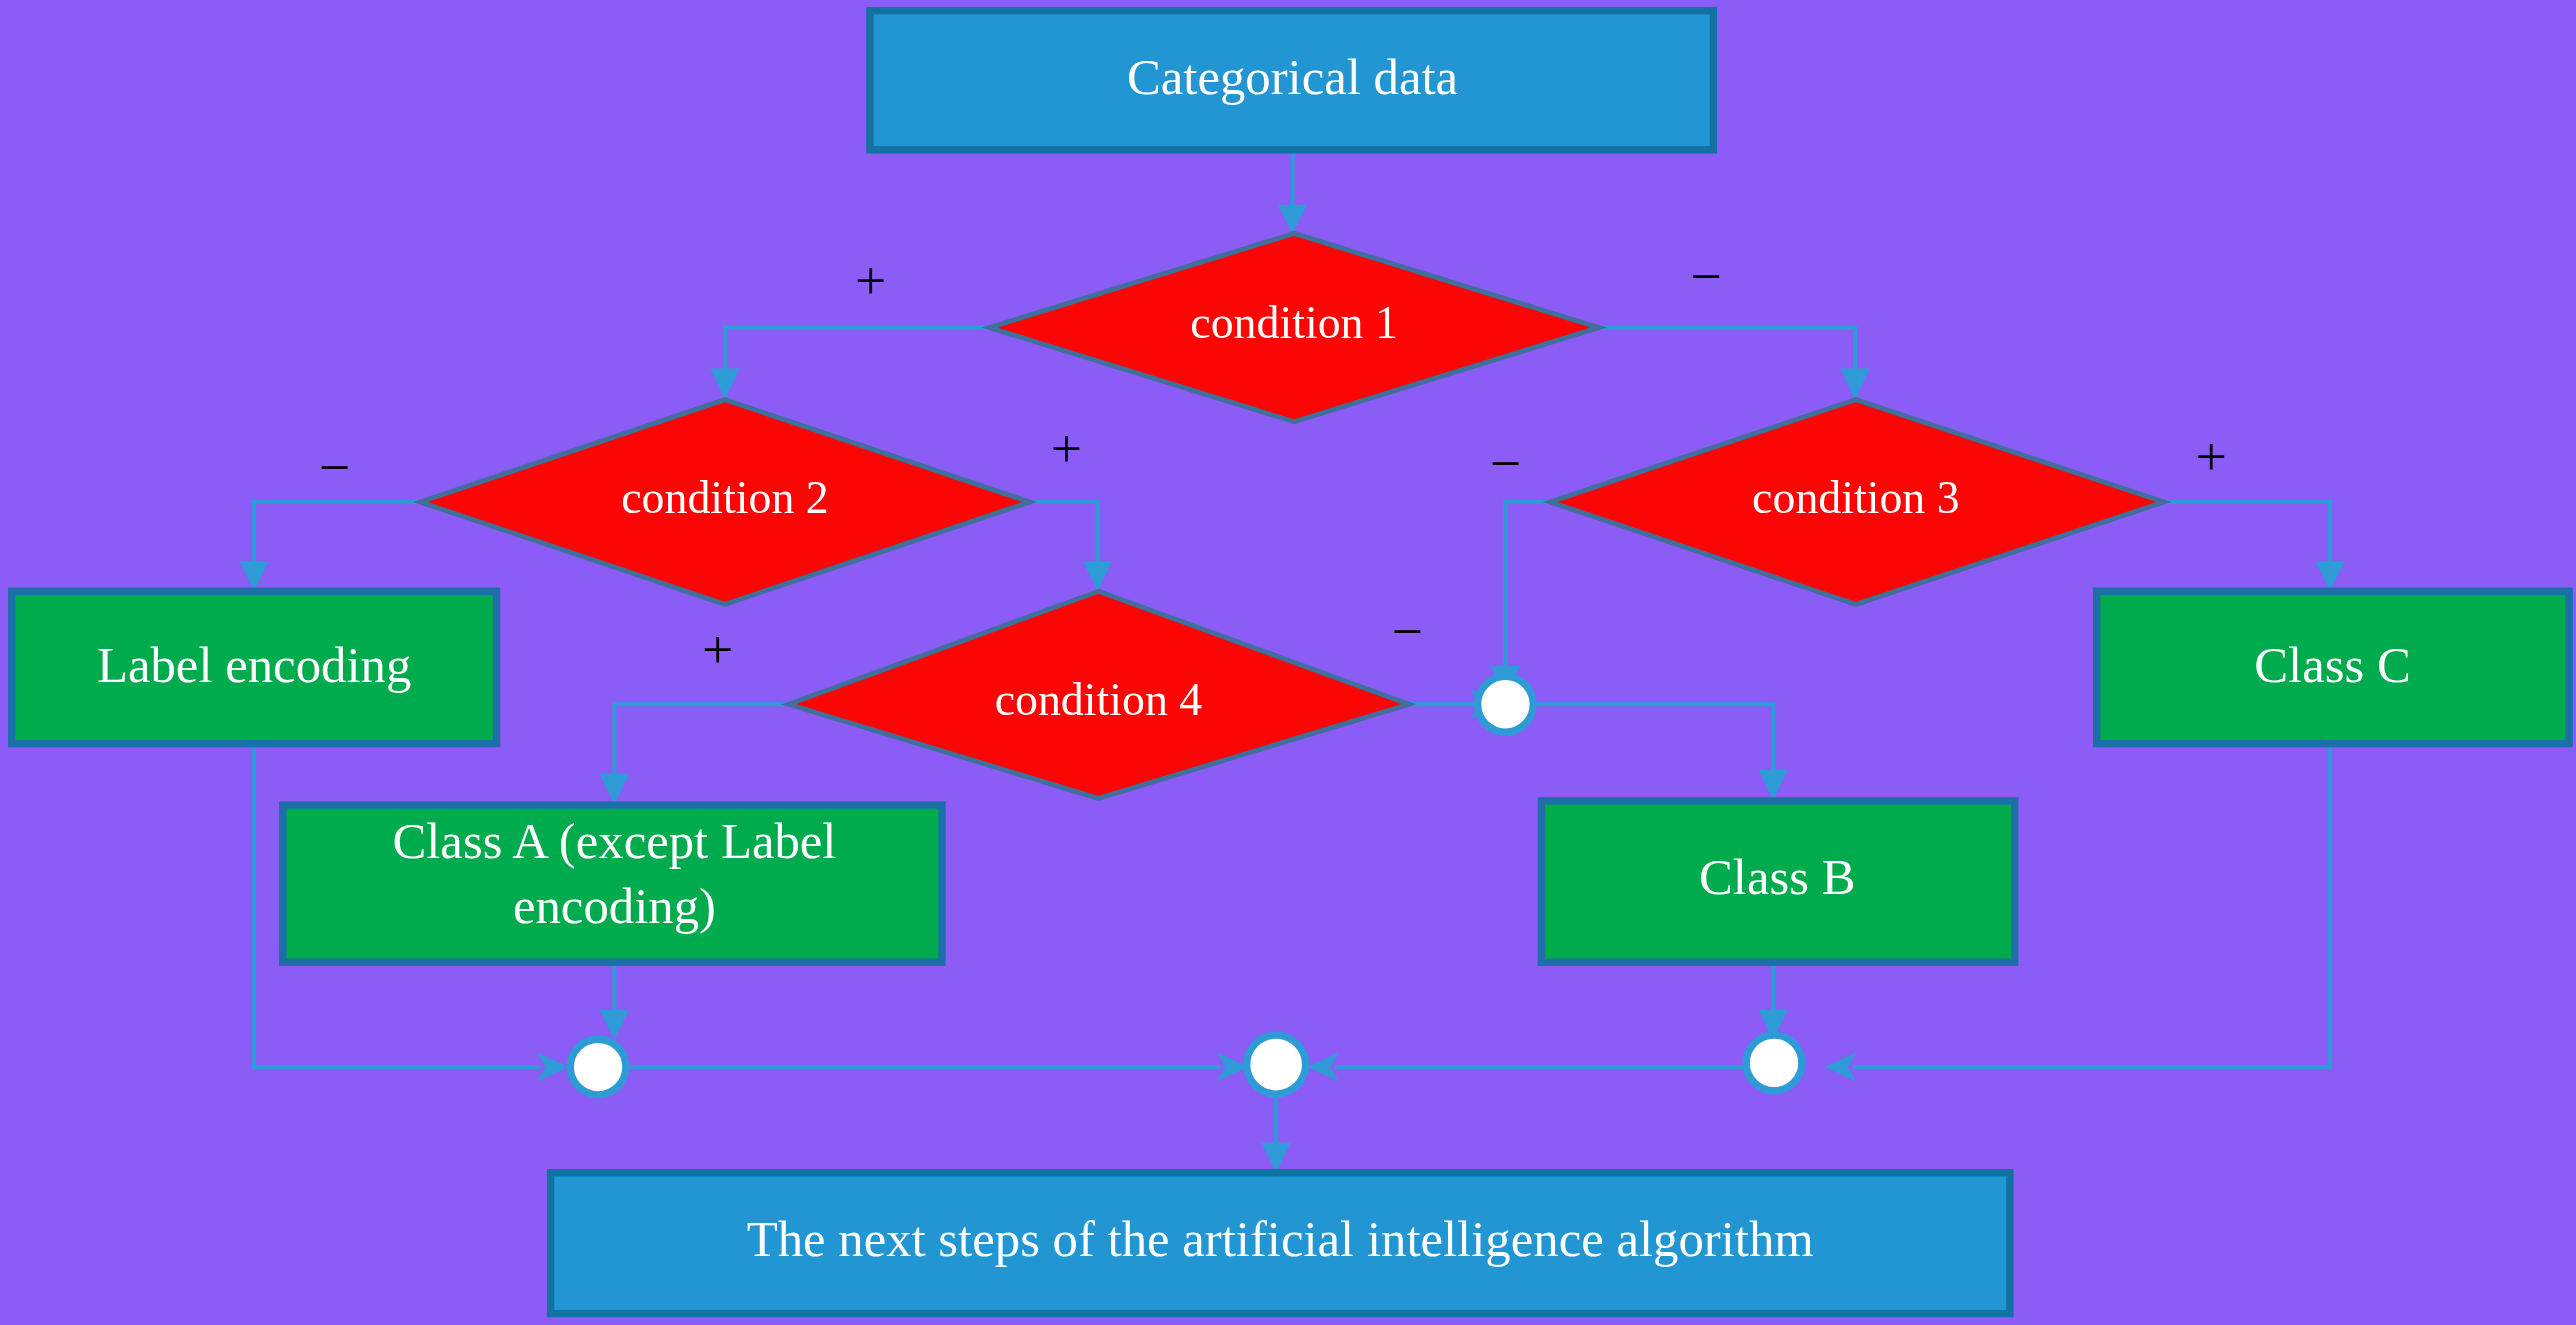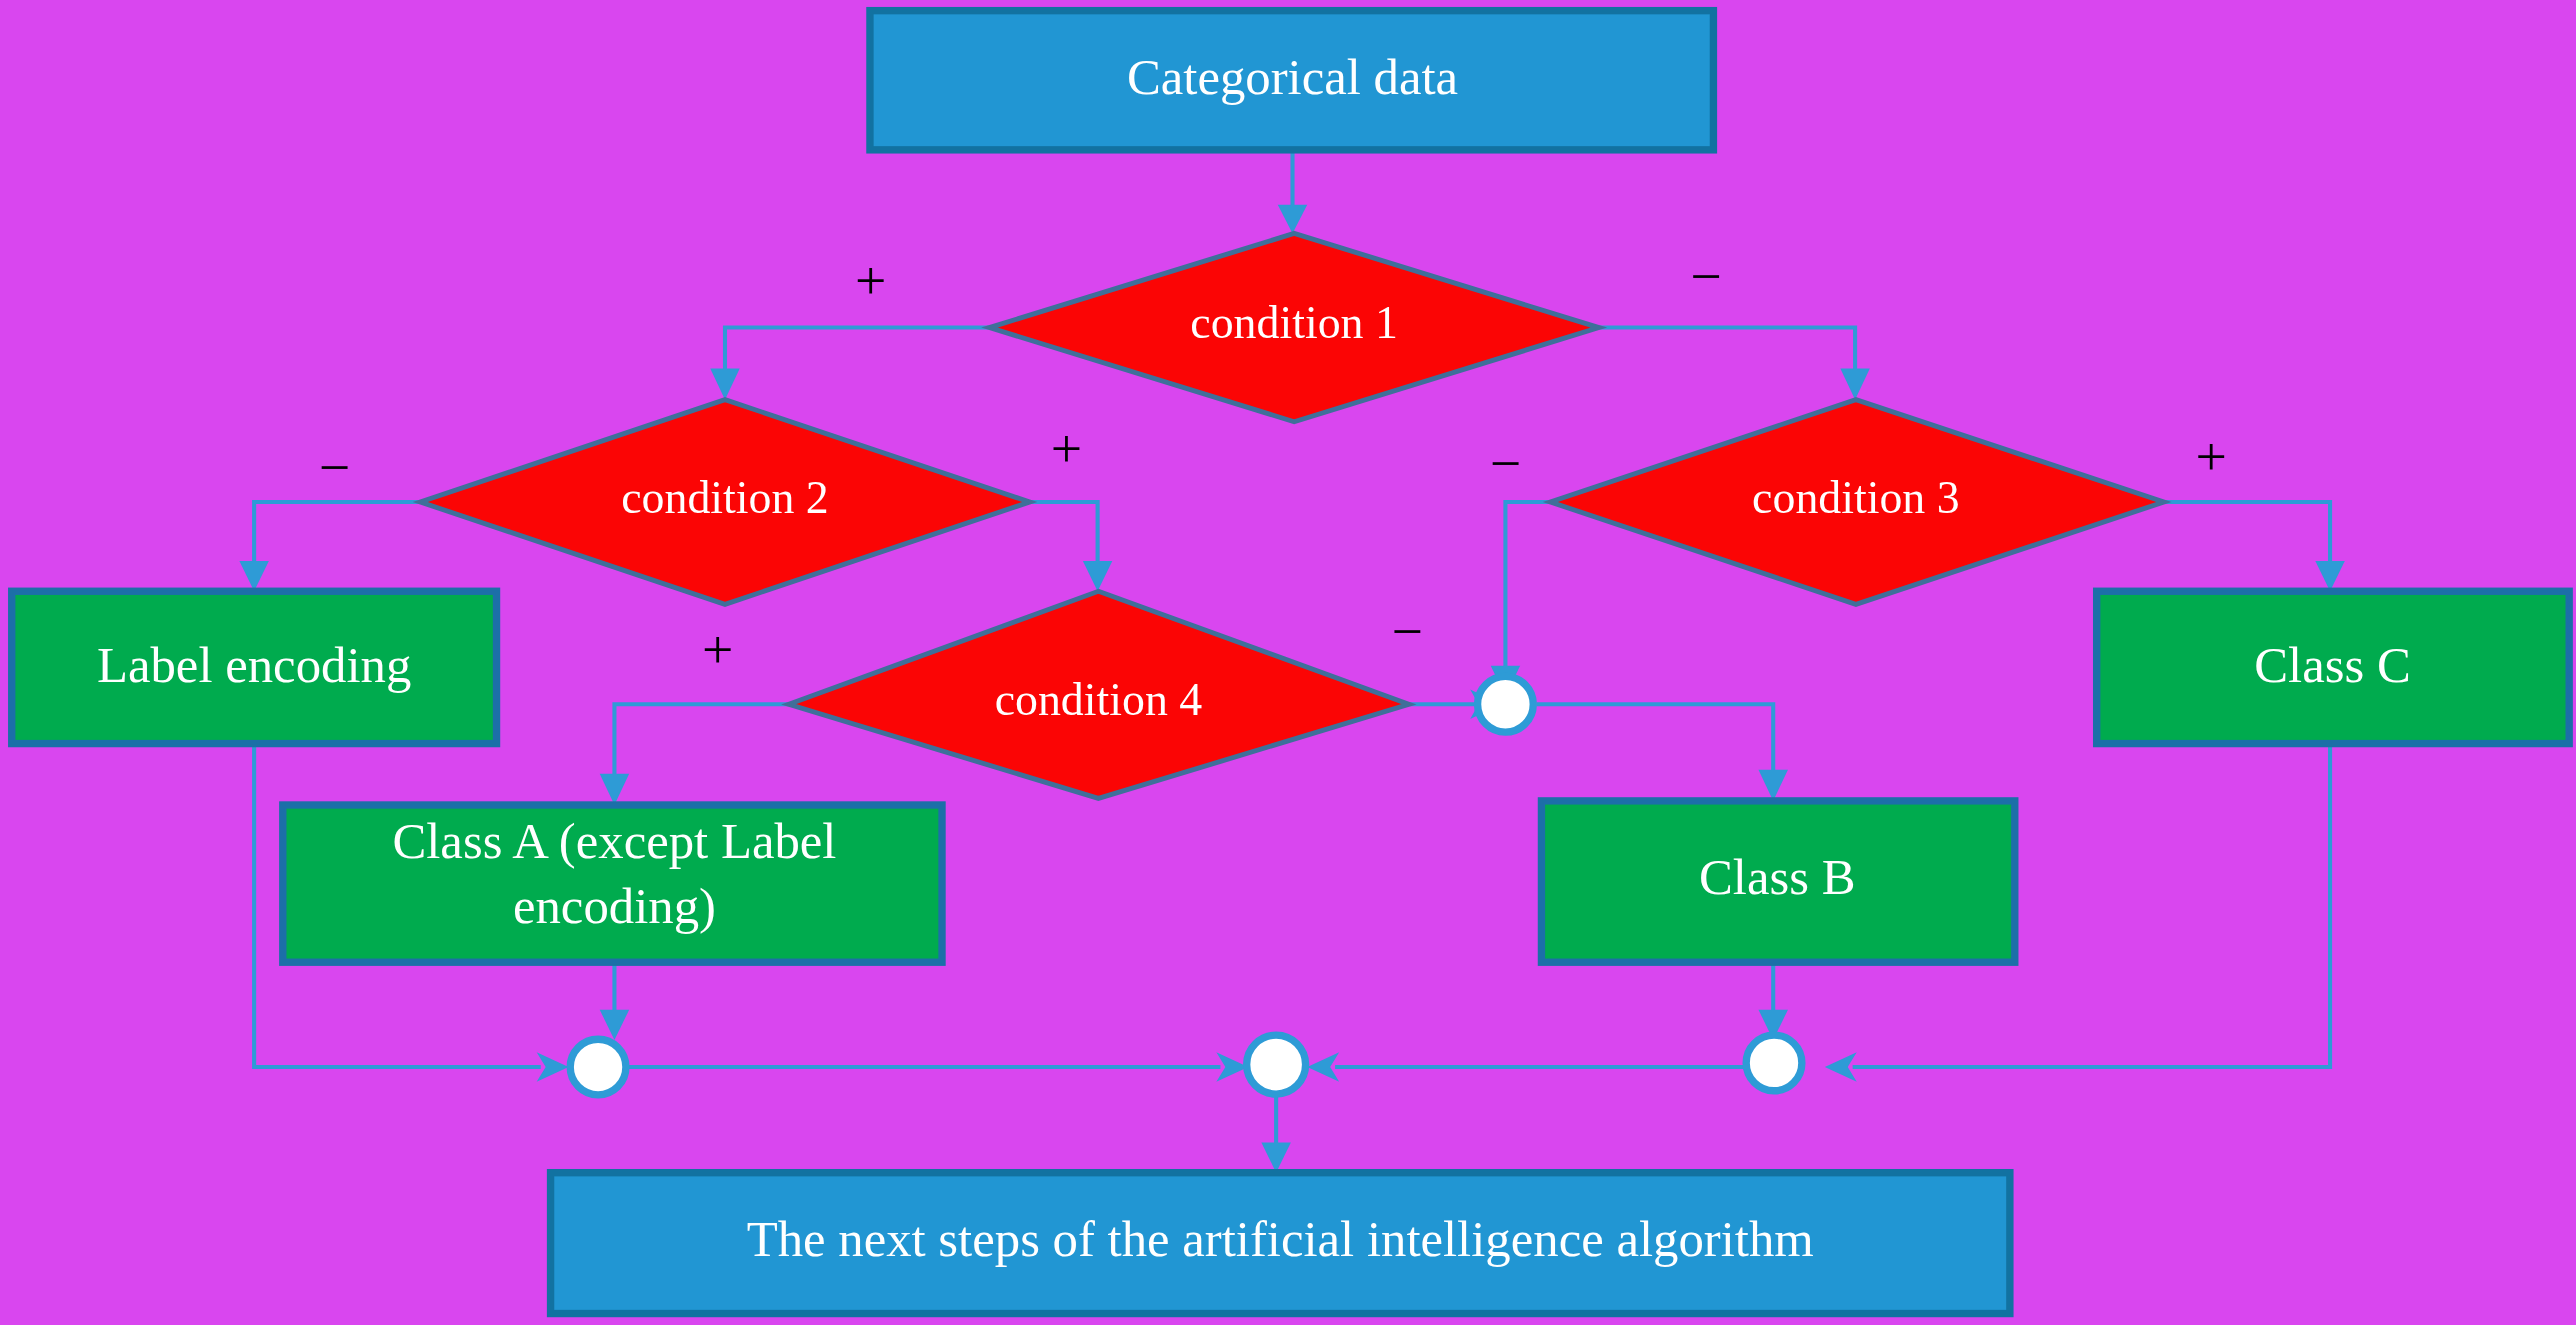--- a/index.html
+++ b/index.html
@@ -10,21 +10,21 @@
   body {
     width: 2576px;
     height: 1325px;
     font-family: "Liberation Serif", "DejaVu Serif", serif;
     overflow: hidden;
   }
   #flowchart-root {
     position: relative;
     width: 2576px;
     height: 1325px;
-    background: #d946ef;
+    background: #8b5cf6;
   }
   svg.chart-surface {
     position: absolute;
     top: 0;
     left: 0;
     width: 2576px;
     height: 1325px;
     display: block;
   }
   .node-label {

